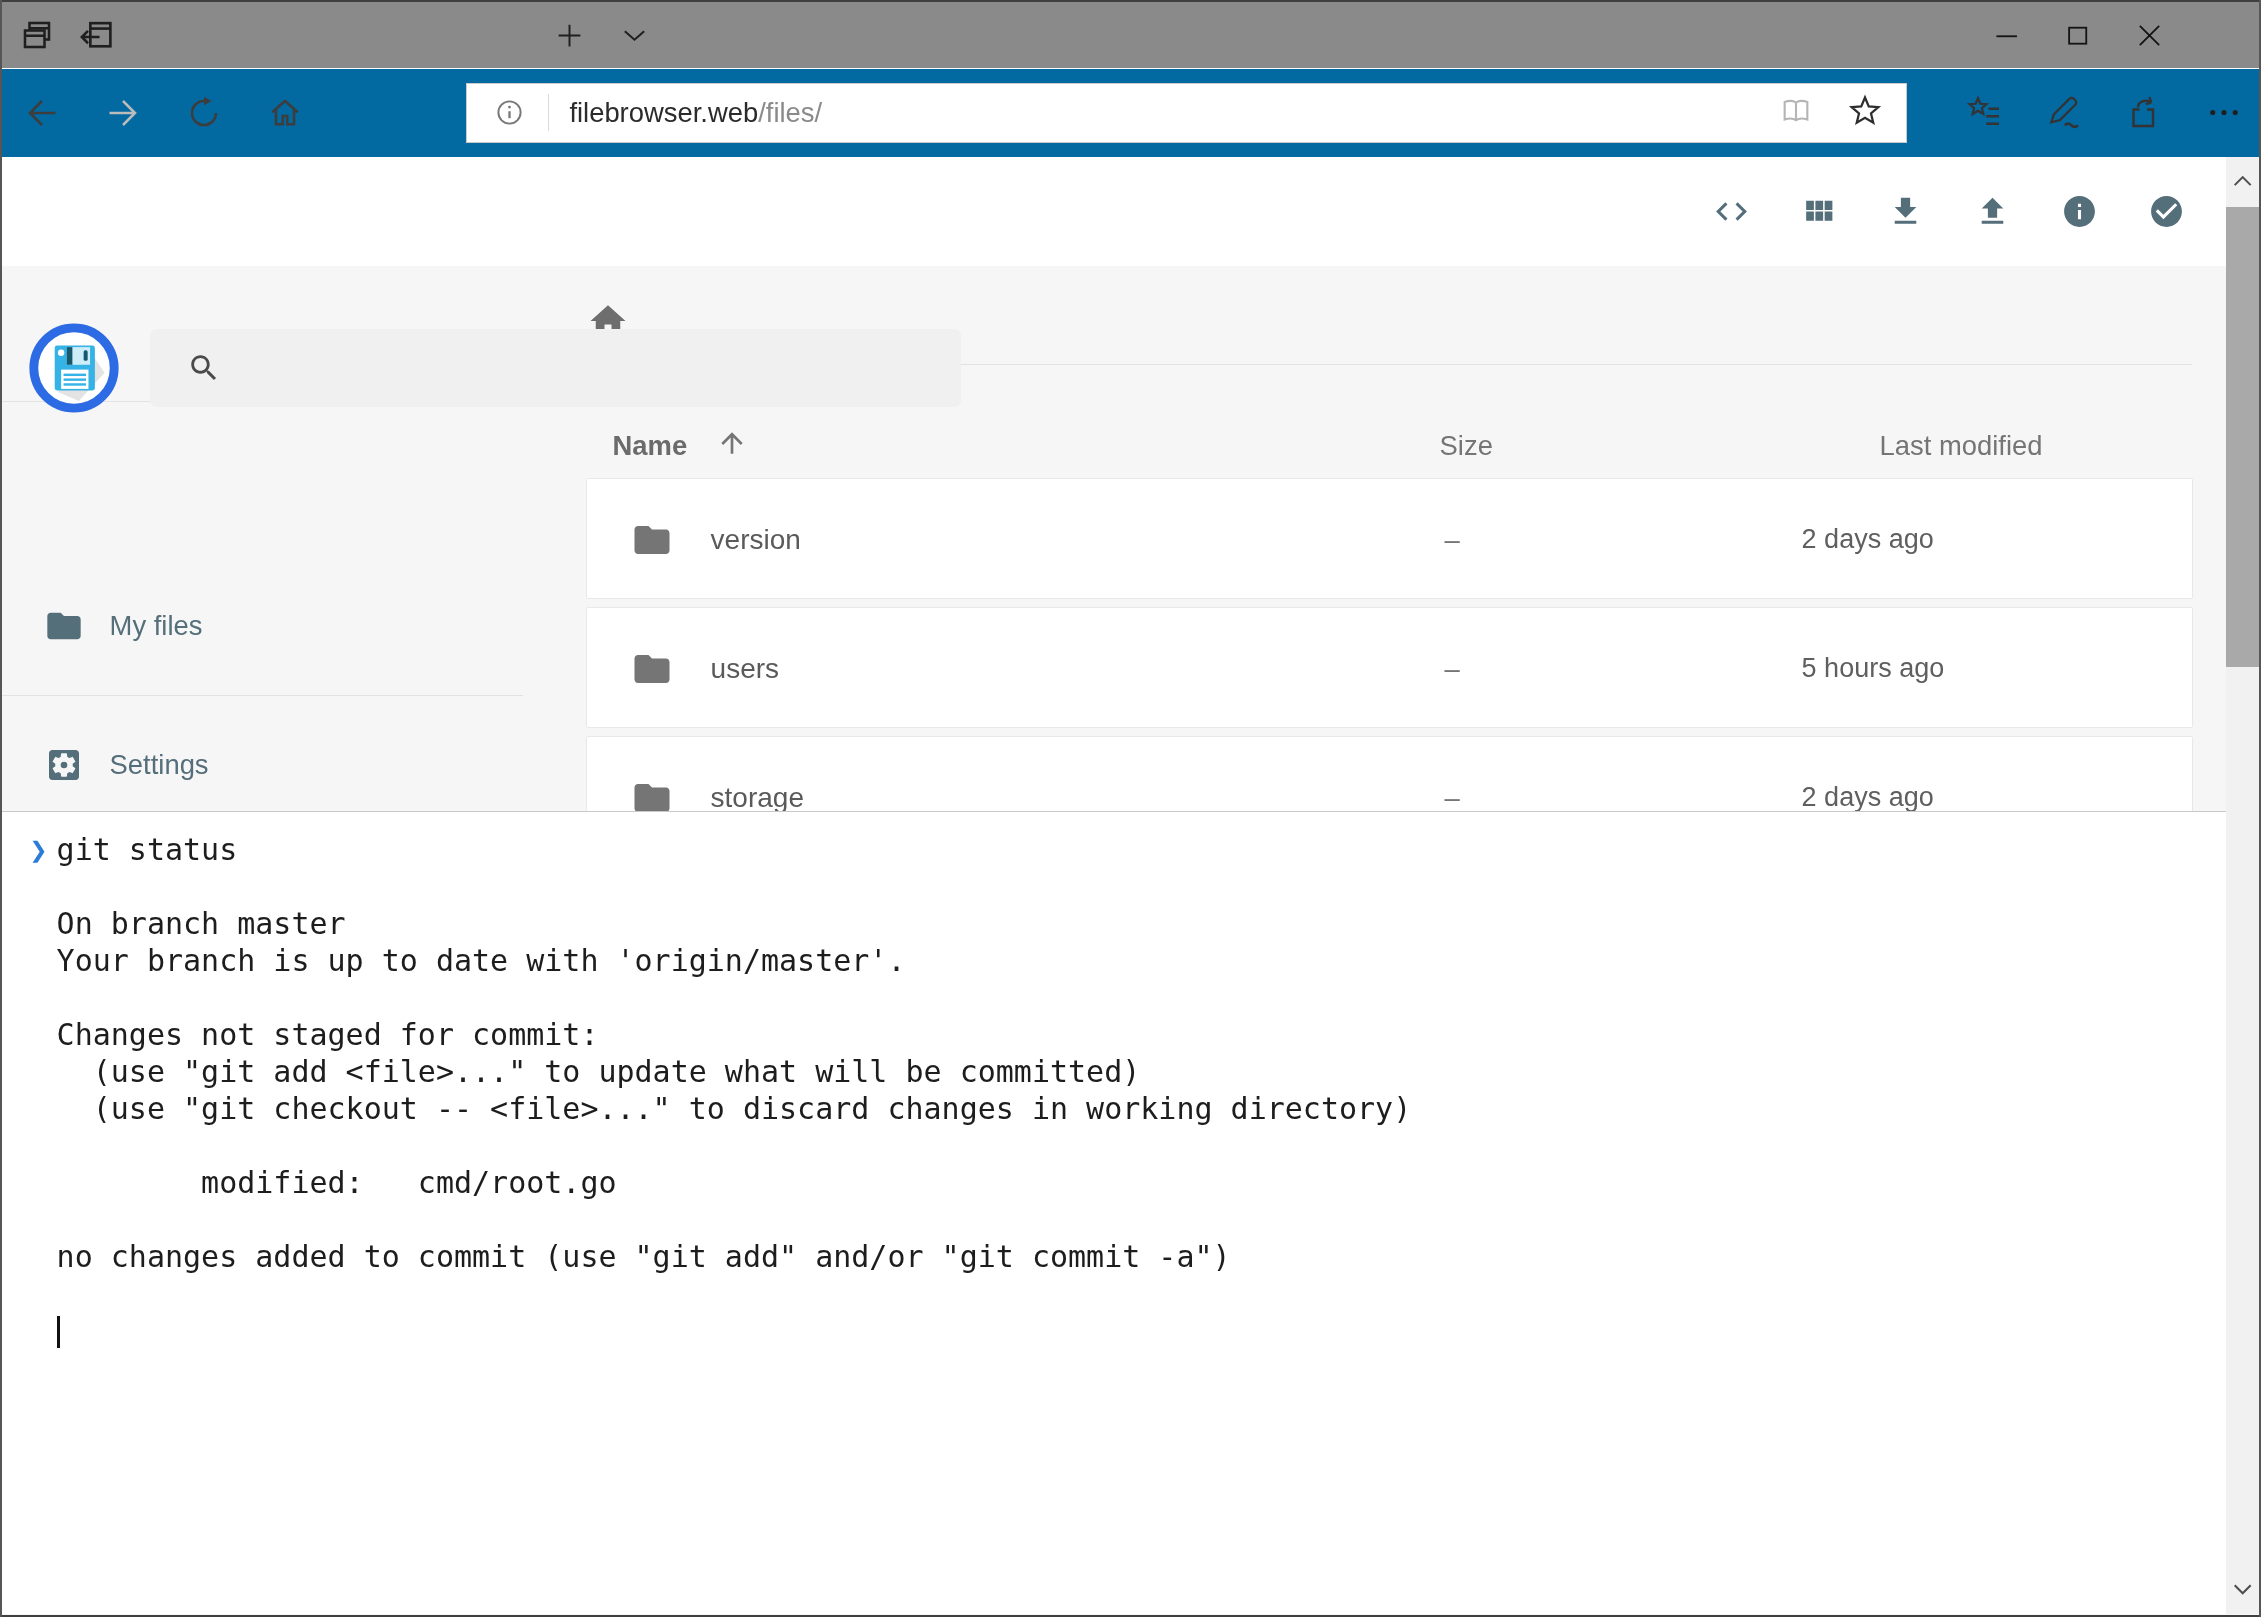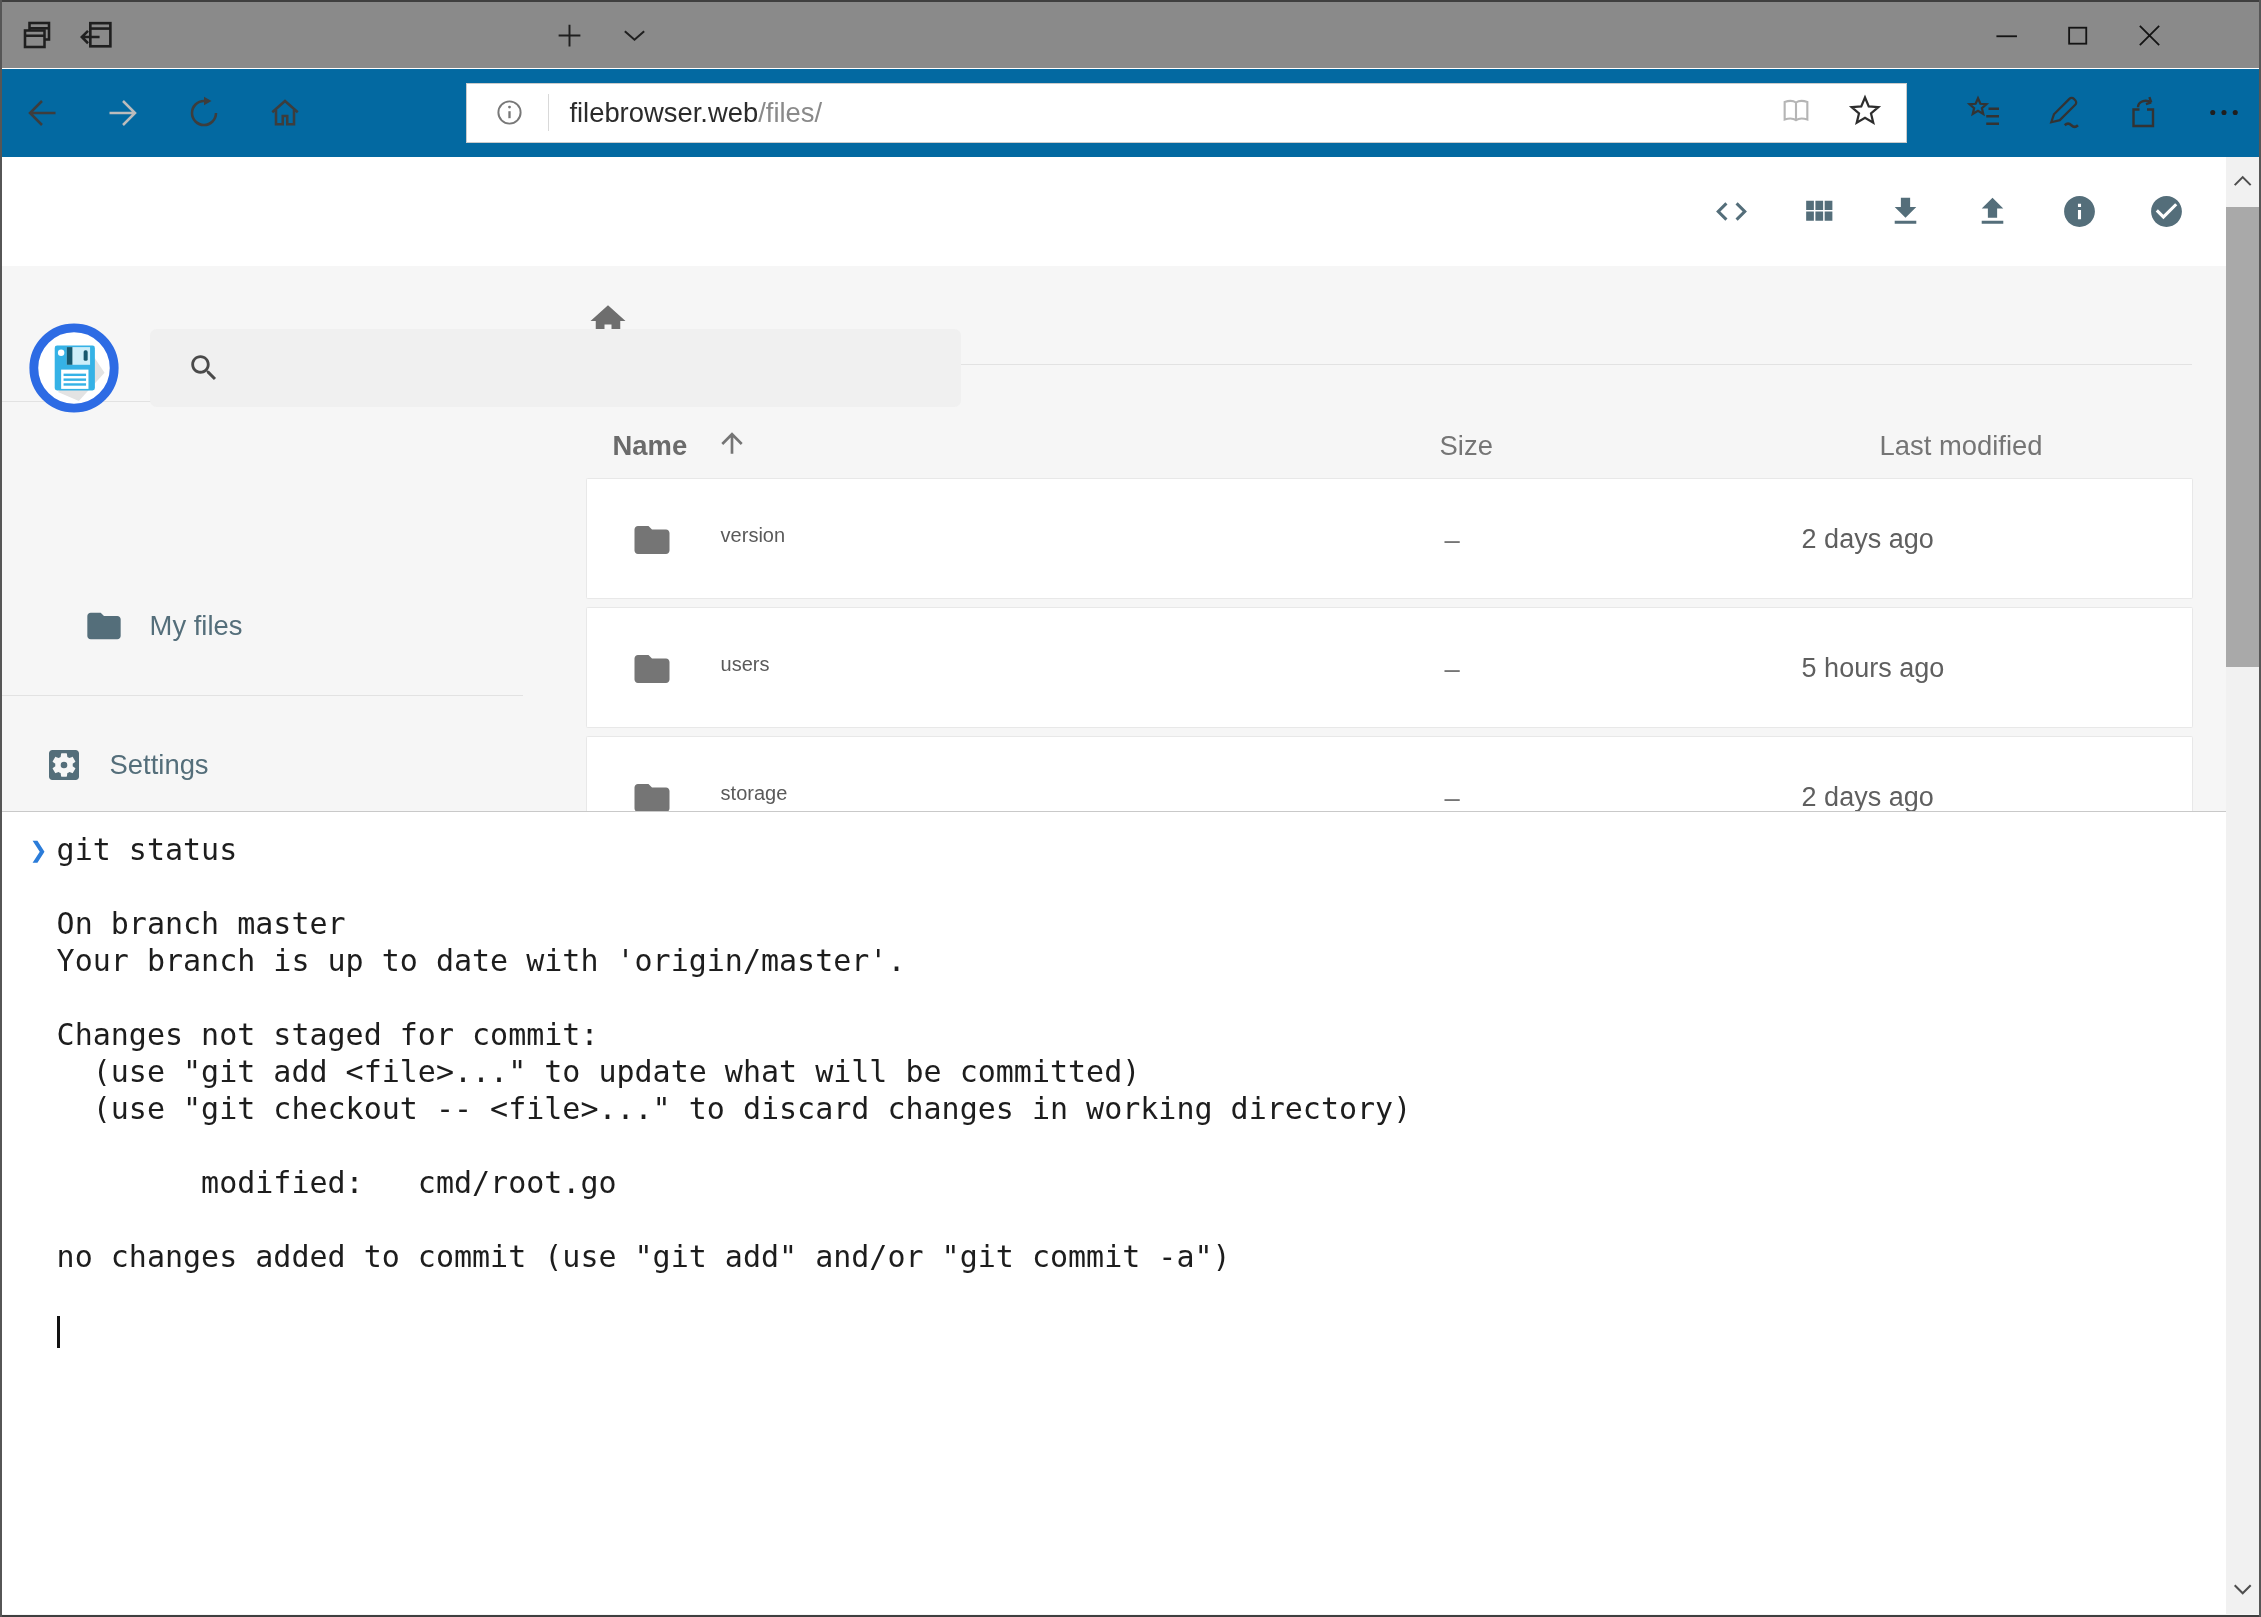--- a/index.html
+++ b/index.html
@@ -53,21 +53,21 @@
   .hdr-actions{position:absolute;left:1711px;top:0;height:109px;display:flex;align-items:center;gap:50px;}
   .hicon{width:37px;height:37px;color:#546e7a;display:flex;align-items:center;justify-content:center;}
   .hicon svg{width:37px;height:37px;}
 
   
   .content{position:absolute;left:1.6px;top:266px;width:2258px;height:1351px;background:#f6f6f6;}
   .sidebar{position:absolute;left:0;top:0;width:581px;height:100%;}
   .side-item{position:absolute;left:0;width:533px;height:89px;display:flex;align-items:center;cursor:pointer;}
   .side-item:nth-of-type(1){top:36px;}
   .side-item:nth-of-type(2){top:176px;}
-  .side-item:nth-of-type(3){top:315px;padding-left:40px;}
+  .side-item:nth-of-type(3){top:315px;}
   .side-item:nth-of-type(4){top:454px;}
   .side-icon{width:40px;height:40px;margin-left:42px;color:#546e7a;flex:none;}
   .side-icon svg{width:40px;height:40px;display:block;}
   .side-label{margin-left:26px;font-size:27.4px;color:#546e7a;}
   .side-div{position:absolute;left:0;width:521px;height:0.8px;background:#e2e2e2;}
   .side-div.d1{top:135px;} .side-div.d2{top:429px;}
 
   .crumb{position:absolute;left:585px;top:34px;width:42px;height:42px;color:#6e6e6e;}
   .crumb svg{width:42px;height:42px;}
   .list-div{position:absolute;left:582px;top:98px;width:1608px;height:0.8px;background:#e2e2e2;}
@@ -76,21 +76,21 @@
   .col-sort{position:absolute;left:714px;top:-3.2px;width:32px;height:32px;color:#757575;}
   .col-sort svg{width:32px;height:32px;}
   .col-size{position:absolute;left:1438px;top:0;}
   .col-mod{position:absolute;left:1878px;top:0;}
 
   .rows{position:absolute;left:584px;top:212px;width:1607px;}
   .row{position:relative;height:121px;margin-bottom:8px;background:#fff;border:1.6px solid #e8e8e8;
        border-radius:1.6px;cursor:pointer;}
   .row-icon{position:absolute;left:44px;top:40px;width:42px;height:42px;color:#757575;}
   .row-icon svg{width:42px;height:42px;display:block;}
-  .row-name{position:absolute;left:134px;top:45px;font-size:20px;color:#5a5a5a;}
+  .row-name{position:absolute;left:124px;top:45px;font-size:28px;color:#5a5a5a;}
   .row-size{position:absolute;left:858px;top:45px;font-size:27.4px;color:#757575;}
   .row-date{position:absolute;left:1215px;top:45px;font-size:27px;color:#5f5f5f;}
 
   
   .terminal{position:absolute;left:1.6px;top:811px;width:2224px;height:803px;background:#fff;
             border-top:1.6px solid #c9c9c9;z-index:5;}
   .terminal pre{position:absolute;left:55px;top:19.4px;margin:0;
                 font-family:"DejaVu Sans Mono",monospace;font-size:30px;line-height:37px;color:#1d1d1d;}
   .terminal .prompt{position:absolute;left:-27px;color:#2b7cd9;}
   .terminal .cursor{display:inline-block;width:3.2px;height:32px;background:#111;vertical-align:text-bottom;}

